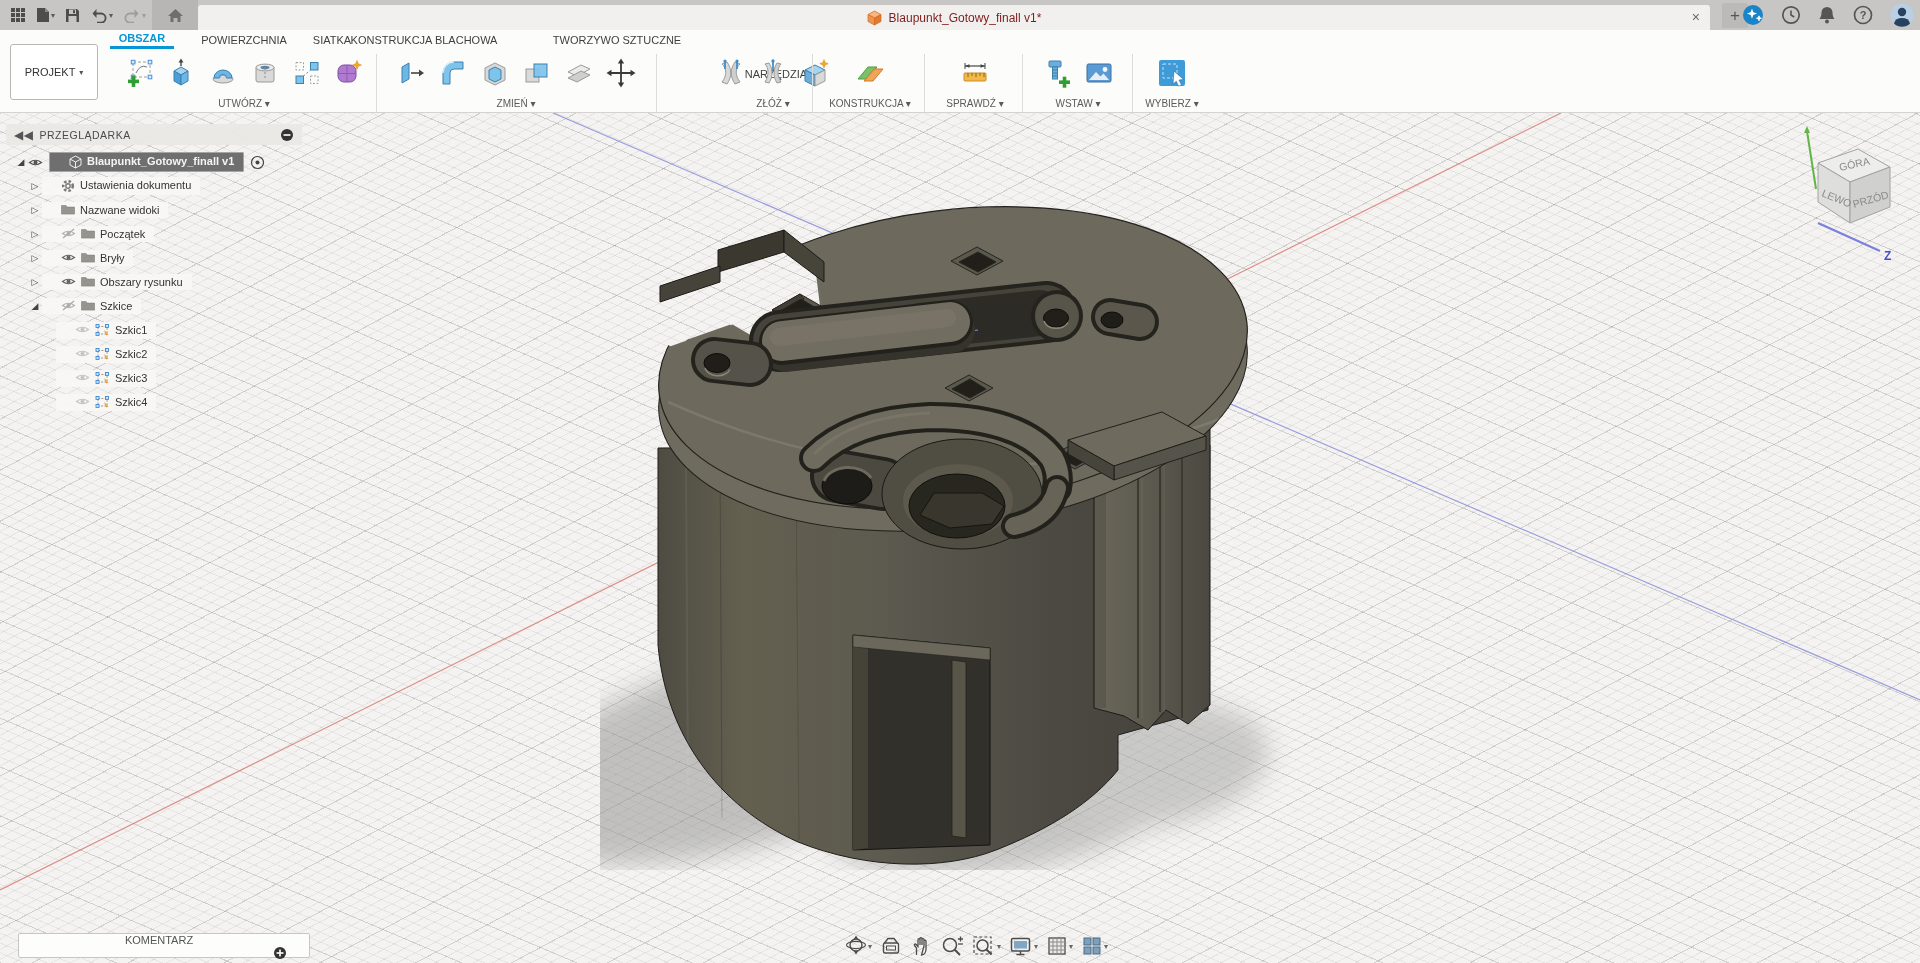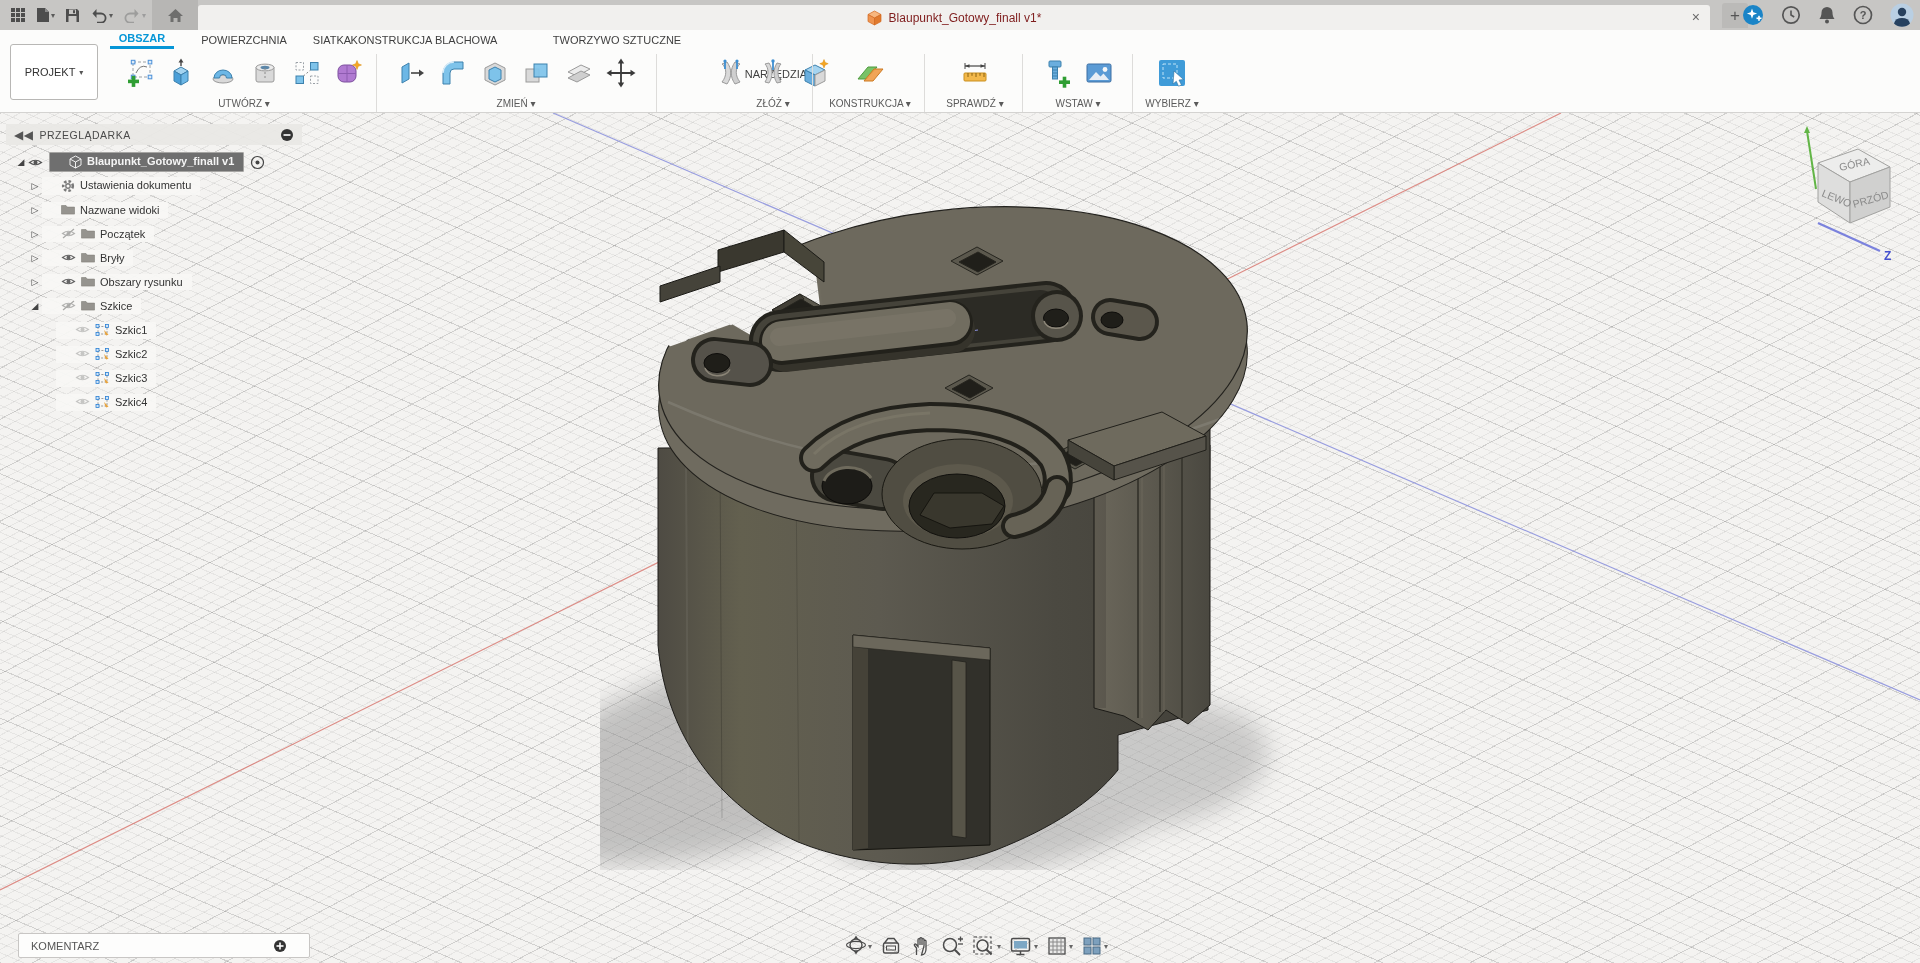--- a/index.html
+++ b/index.html
@@ -49,21 +49,21 @@
   .br-header { position:absolute; left:6px; top:11px; width:296px; height:21px; background:rgba(233,232,229,0.95); display:flex; align-items:center; font-size:10.5px; color:#4a4a4a; letter-spacing:0.5px; }
   .br-header .chev { margin:0 6px 0 8px; color:#555; font-size:12px; cursor:pointer; }
   .br-header .hdr-min { margin-left:auto; margin-right:8px; cursor:pointer; display:flex; }
   .brow { position:absolute; height:20px; display:flex; align-items:center; font-size:11px; color:#333; }
   .tri { width:14px; font-size:9px; color:#444; cursor:pointer; text-align:center; }
   .chip { display:inline-flex; align-items:flex-start; gap:5px; background:rgba(247,247,245,0.92); padding:2px 9px 2px 19px; border-radius:1px; cursor:pointer; }
   .chip.root { background:#6f6f6f; border:1px solid #a6a5a3; color:#f5f5f5; font-weight:bold; font-size:11px; }
   .eye { display:inline-flex; cursor:pointer; }
 
   
-  .comment-bar { position:absolute; left:18px; top:820px; width:292px; height:25px; background:#fdfdfc; border:1px solid #c8c6c4; border-radius:2px; display:flex; align-items:center; font-size:11px; color:#555; padding:0 22px 0 12px; }
+  .comment-bar { position:absolute; left:18px; top:820px; width:292px; height:25px; background:#fdfdfc; border:1px solid #c8c6c4; border-radius:2px; display:flex; align-items:center; font-size:11px; color:#555; padding:0 22px 0 12px;flex-direction:column; }
   .comment-bar .cplus { margin-left:auto; display:flex; cursor:pointer; }
   .dock { position:absolute; left:843px; top:820px; height:26px; display:flex; align-items:center; gap:4px; }
   .dock-btn { display:flex; align-items:center; cursor:pointer; padding:1px 2px; border-radius:2px; }
   .dcaret { font-size:8px; color:#666; margin-left:1px; }
 </style>
 </head>
 <body>
 
 <div id="app">
 

